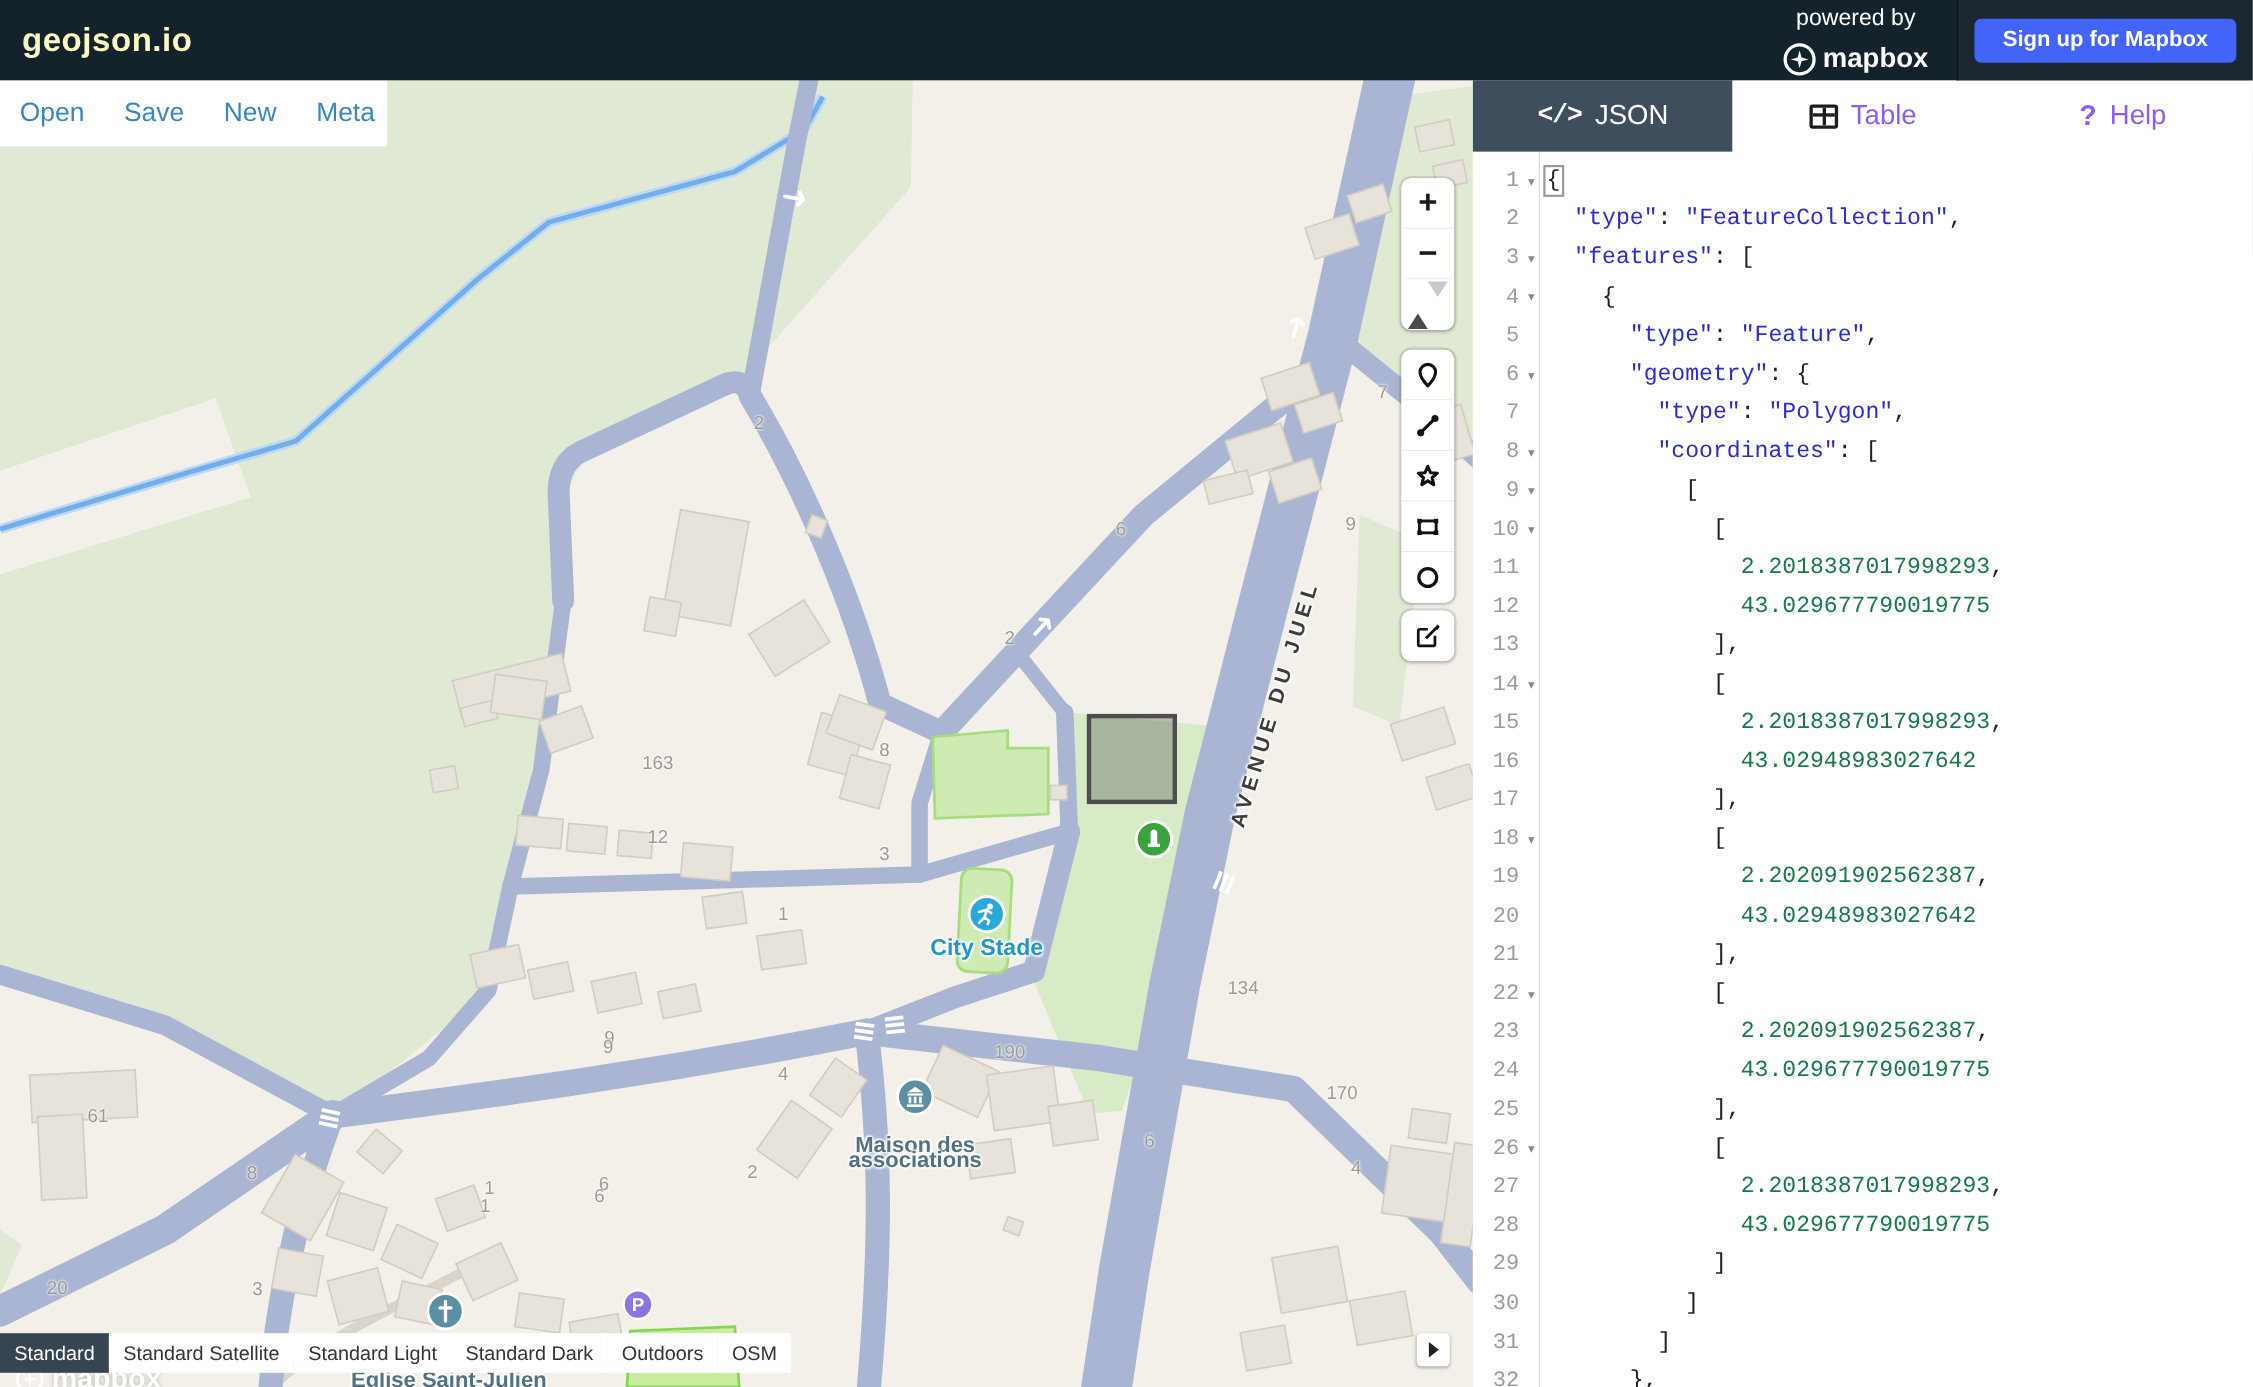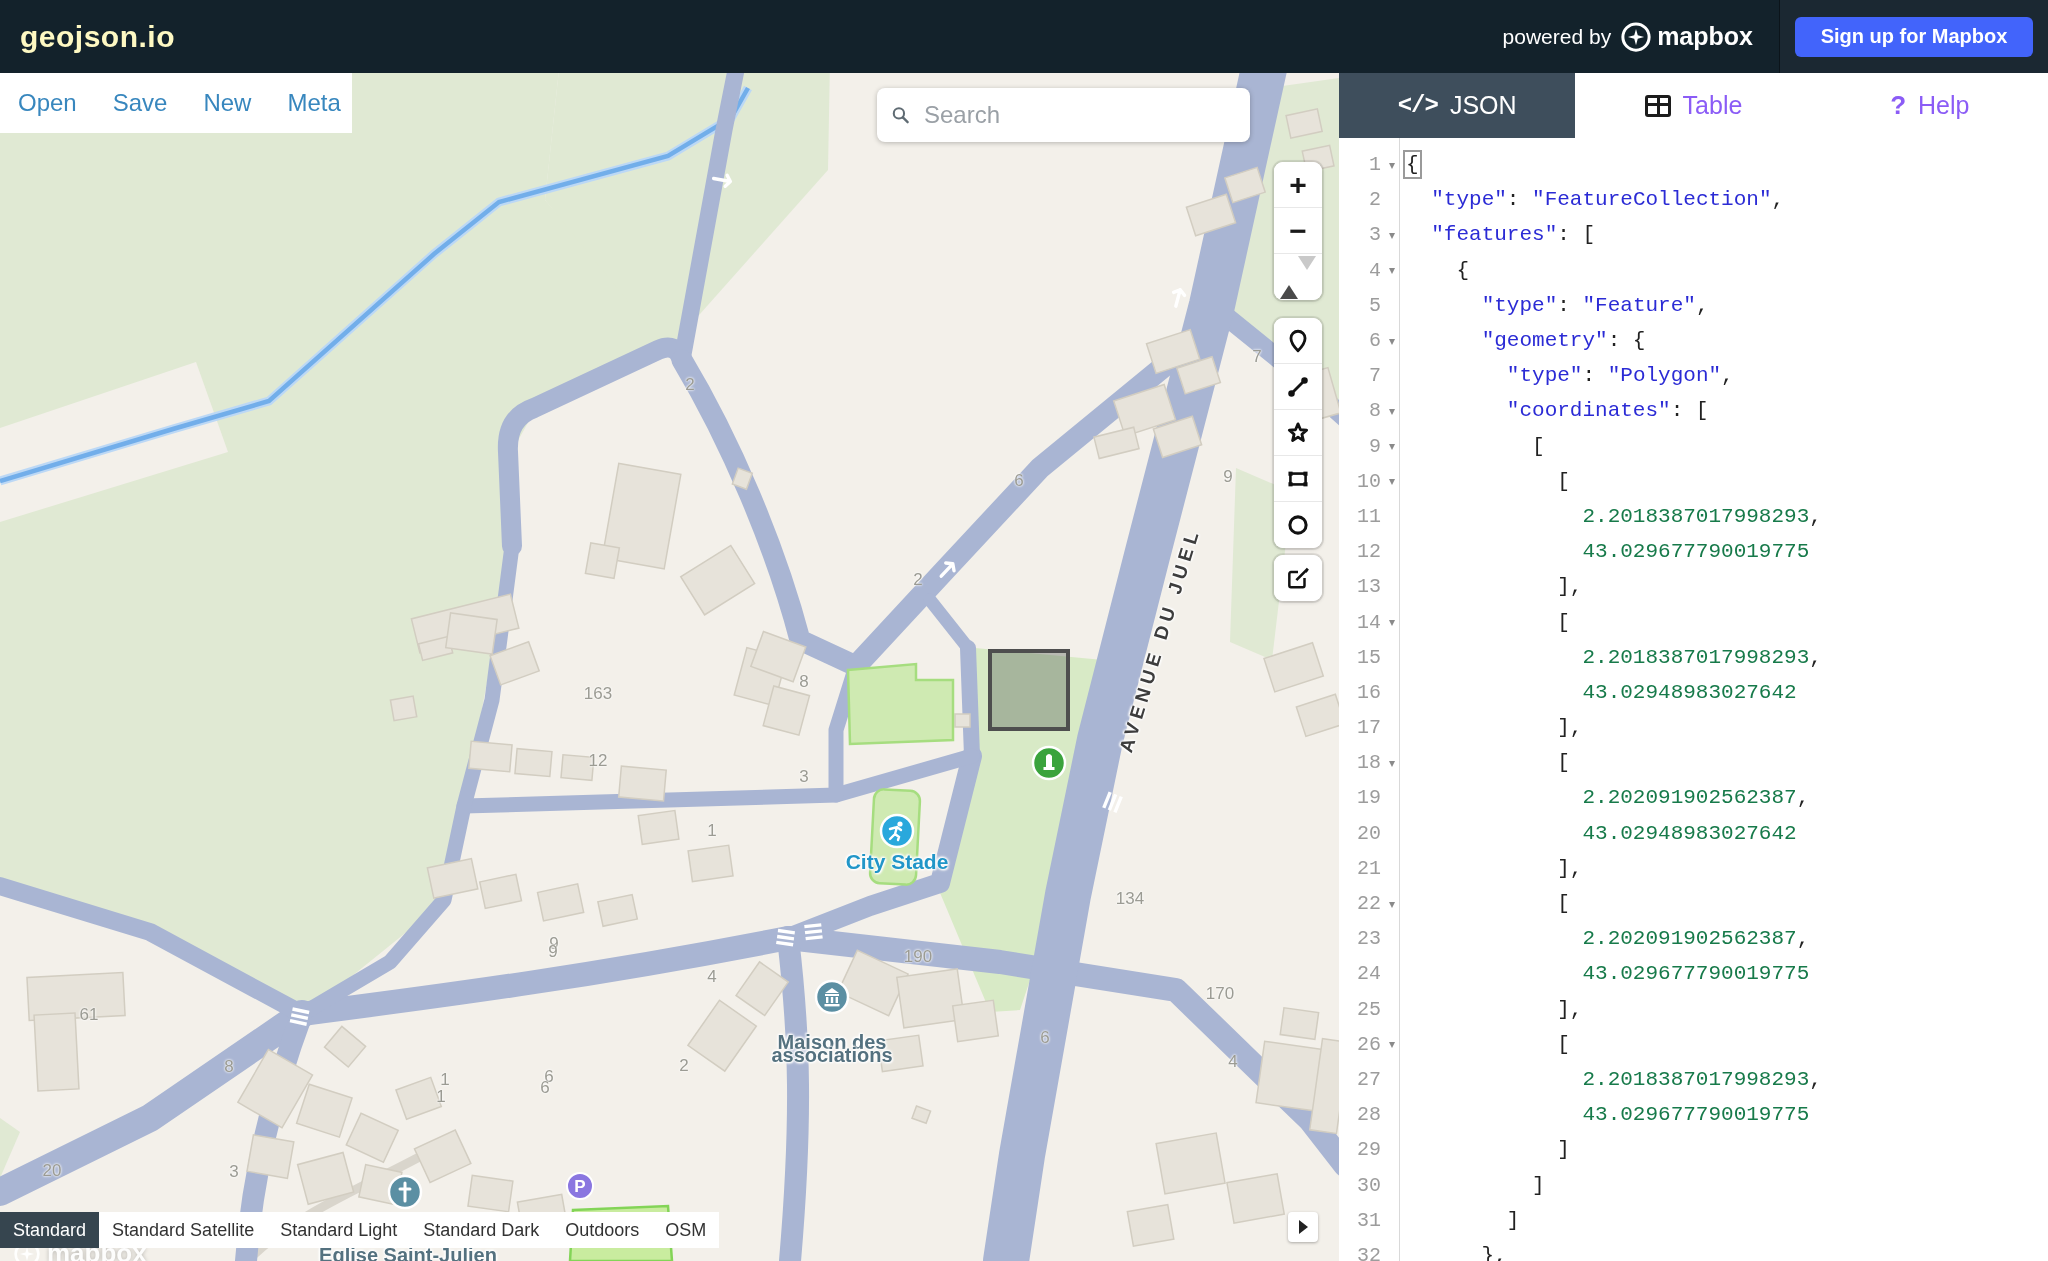--- a/index.html
+++ b/index.html
@@ -4,21 +4,21 @@
 <style>
   html,body{margin:0;padding:0;background:#888;}
   #stage{position:relative;width:2048px;height:1261px;overflow:hidden;
          font-family:"Liberation Sans",sans-serif;background:#f3f0ea;}
 
   
   #topbar{position:absolute;left:0;top:0;width:2048px;height:73px;background:#13222b;
           display:flex;align-items:center;z-index:60;}
   #logo{color:#fef9c3;font-size:30px;font-weight:bold;padding-left:20px;letter-spacing:.5px;}
   #topbar-right{margin-left:auto;display:flex;align-items:center;height:100%;}
-  #powered{display:flex;align-items:center;gap:10px;color:#fff;font-size:21px;padding-right:26px;}
+  #powered{display:flex;align-items:center;gap:10px;color:#fff;font-size:21px;padding-right:26px;flex-direction:column;}
   .mb-logo{display:flex;align-items:center;gap:6px;color:#fff;font-weight:bold;font-size:25px;}
   #signup-zone{width:268px;height:100%;background:#1b2832;border-left:1px solid #0b141a;
                display:flex;align-items:center;justify-content:center;}
   #signup-btn{background:#4264fb;color:#fff;border:none;border-radius:6px;height:40px;
               padding:0 26px;font-size:20px;font-weight:bold;font-family:inherit;cursor:pointer;}
 
   
   #filemenu{position:absolute;left:0;top:73px;width:352px;height:60px;background:#fff;z-index:50;
             display:flex;align-items:center;gap:36px;padding-left:18px;box-sizing:border-box;}
   #filemenu a{color:#3887be;font-size:24px;text-decoration:none;cursor:pointer;}
@@ -301,27 +301,20 @@
         <div class="hnum" style="left: 1045px; top: 1038px;">6</div>
         <div class="hnum" style="left: 1233px; top: 1062px;">4</div>
         <div class="hnum" style="left: 52px; top: 1171px;">20</div>
         <div class="hnum" style="left: 229px; top: 1067px;">8</div>
         <div class="hnum" style="left: 234px; top: 1172px;">3</div>
         <div class="hnum" style="left: 441px; top: 1097px;">1</div>
         <div class="hnum" style="left: 545px; top: 1088px;">6</div>
         <div class="hnum" style="left: 553px; top: 952px;">9</div>
       </div>
 
-    <div id="searchbox">
-      <svg width="26" height="26" viewBox="0 0 24 24">
-        <circle cx="10" cy="10" r="6.5" fill="none" stroke="#5f6b73" stroke-width="2.6"></circle>
-        <line x1="15" y1="15" x2="21" y2="21" stroke="#5f6b73" stroke-width="3" stroke-linecap="round"></line>
-      </svg>
-      <input id="search-input" placeholder="Search" style="">
-    </div>
 
     <div class="ctl-group" style="top:162px;">
       <button class="ctl-btn">
         <span class="ctl-plusminus">+</span>
         </button>
       <button class="ctl-btn">
         <span class="ctl-plusminus">−</span>
         </button>
       <button class="ctl-btn">
         <span>

